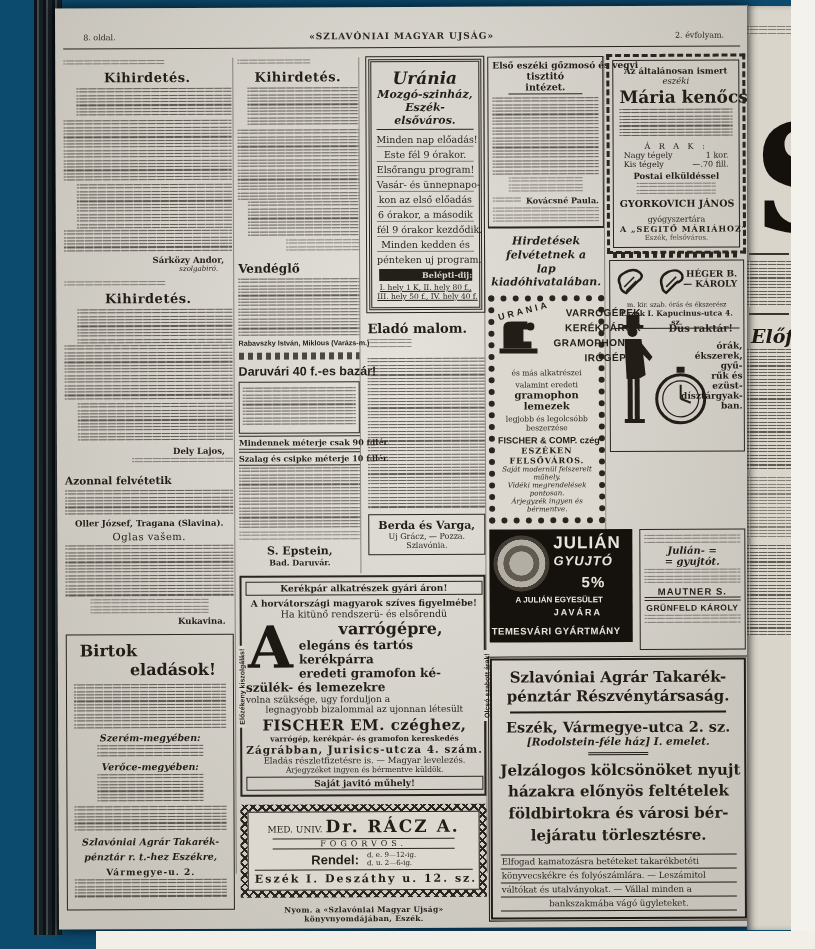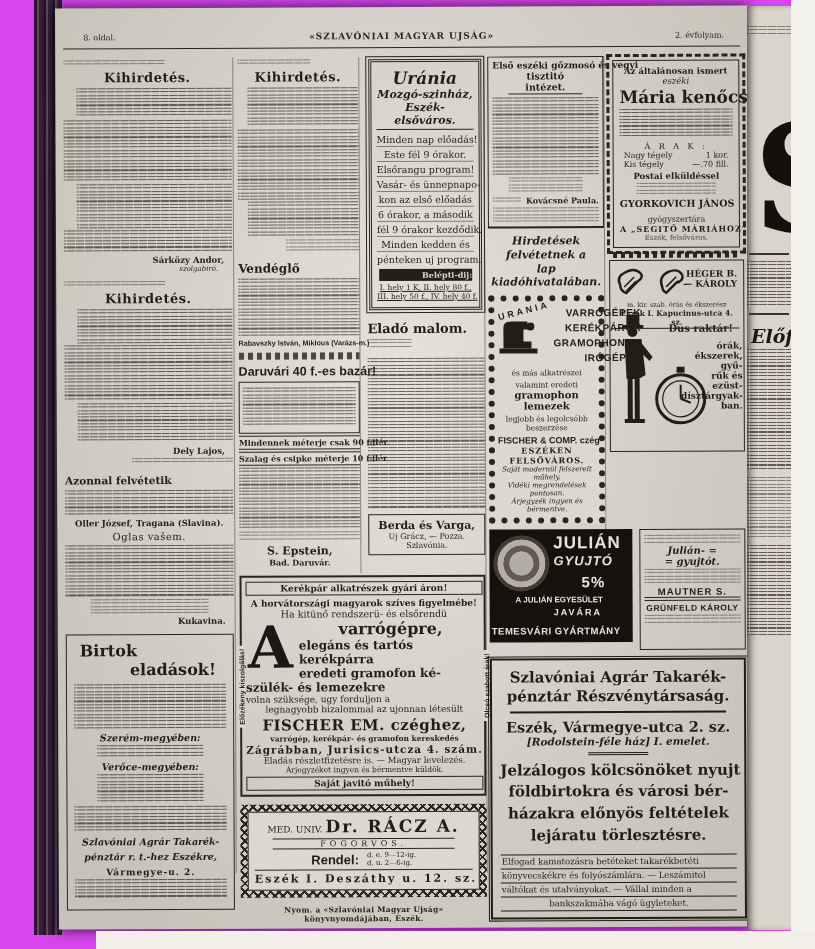--- a/index.html
+++ b/index.html
@@ -1,16 +1,16 @@
 <!DOCTYPE html>
 <html><head>
 <meta charset="utf-8">
 <style>
   html,body{margin:0;padding:0;background:#050505;}
-  #stage{position:relative;width:815px;height:949px;overflow:hidden;background:#d946ef;
+  #stage{position:relative;width:815px;height:949px;overflow:hidden;background:#0c4a6e;
          font-family:"DejaVu Serif","Liberation Serif",serif;color:#221d17;}
   
   .spine{position:absolute;left:34px;top:0;width:28px;height:935px;
     background:repeating-linear-gradient(90deg,#0a0a0a 0 3px,#4a4843 3px 5px,#1a1917 5px 9px);opacity:.85;}
   .right-white{position:absolute;left:791px;top:0;width:24px;height:949px;background:#f4f2ec;}
   .bottom-white{position:absolute;left:96px;top:931px;width:719px;height:18px;background:#f1efe8;}
   
   .sliver{position:absolute;left:747px;top:6px;width:44px;height:924px;background:#d9d5cb;overflow:hidden;
     box-shadow:inset 6px 0 8px -4px rgba(0,0,0,.75);}
   .sliver .bigS{font:900 150px "DejaVu Serif",serif;color:#14110d;line-height:.9;margin:78px 0 0 6px;letter-spacing:-6px;}
@@ -494,22 +494,22 @@
       </div>
 
       <div class="agrar">
         <div class="t">Szlavóniai Agrár Takarék-</div>
         <div class="t">pénztár Részvénytársaság.</div>
         <div class="rule"></div>
         <div class="a1">Eszék, Vármegye-utca 2. sz.</div>
         <div class="a2">[Rodolstein-féle ház] I. emelet.</div>
         <div class="dash"></div>
         <div class="b">Jelzálogos kölcsönöket nyujt</div>
+        <div class="b">házakra előnyös feltételek</div>
         <div class="b">földbirtokra és városi bér-</div>
-        <div class="b">házakra előnyös feltételek</div>
         <div class="b">lejáratu törlesztésre.</div>
         <div class="foot">
           <div class="f">Elfogad kamatozásra betéteket takarékbetéti</div>
           <div class="f">könyvecskékre és folyószámlára. — Leszámitol</div>
           <div class="f">váltókat és utalványokat. — Vállal minden a</div>
           <div class="f">bankszakmába vágó ügyleteket.</div>
         </div>
       </div>
     </div>
   </div>

